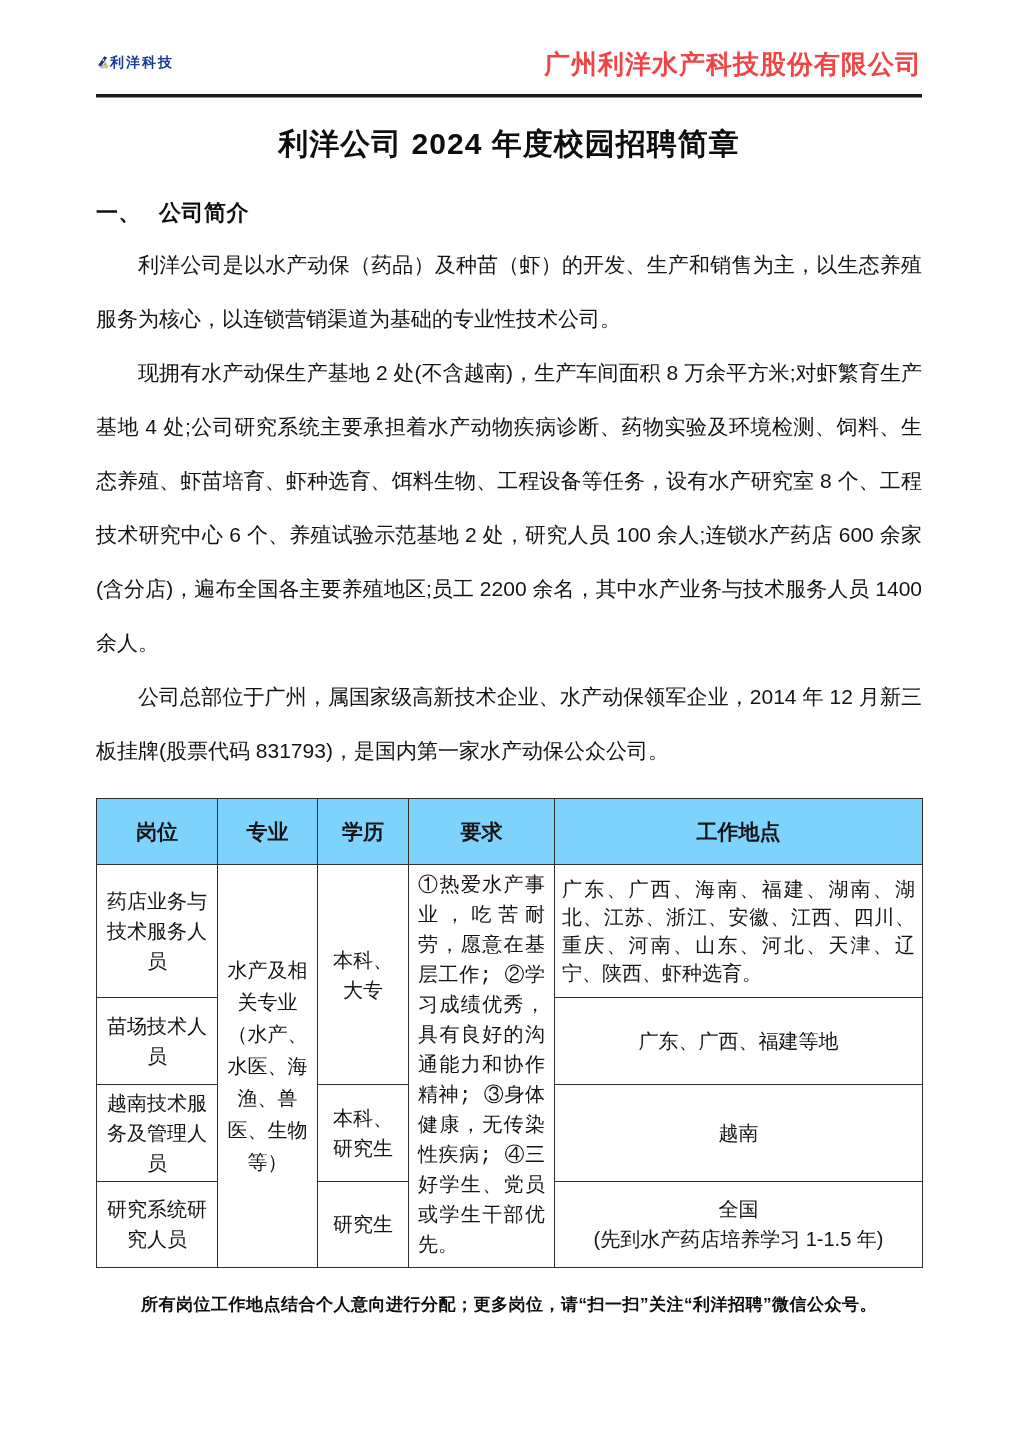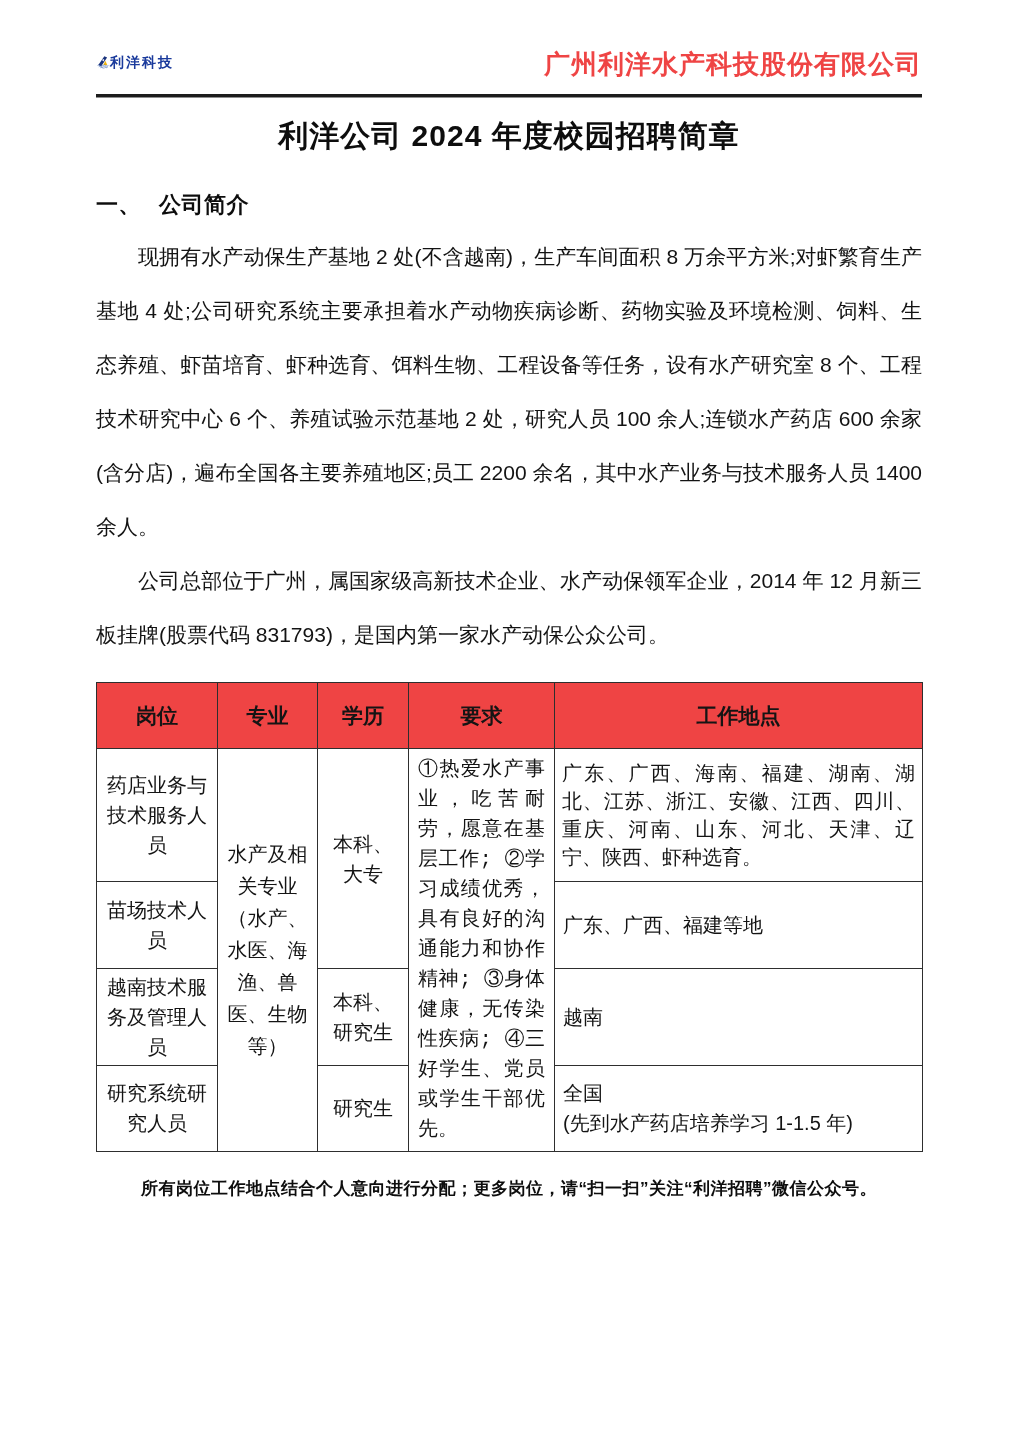--- a/index.html
+++ b/index.html
@@ -42,21 +42,21 @@
     white-space: nowrap;
   }
   .header-rule {
     margin: 0 96px;
     height: 3px;
     background: #1c1c1c;
     border-bottom: 1px solid #8f8f8f;
   }
   
   .doc-title {
-    margin: 18px 0 0 0;
+    margin: 26px 0 0 0;
     text-align: center;
     font-size: 30px;
     font-weight: bold;
     letter-spacing: 1px;
     color: #0d0d0d;
   }
   
   .content { padding: 0 96px; }
   .section-heading {
     margin: 33px 0 0 0;
@@ -84,31 +84,31 @@
     width: 826px;
   }
   table.recruit th, table.recruit td {
     border: 1.5px solid #2e2e2e;
     box-sizing: border-box;
     font-size: 20px;
     color: #141414;
     vertical-align: middle;
   }
   table.recruit th {
-    background: #ef4444;
+    background: #7dd3fc;
     height: 66px;
     font-size: 21px;
     font-weight: bold;
     text-align: center;
   }
   td.c-post   { text-align: center; line-height: 30px; padding: 0 6px; margin-left: 48px; }
   td.c-major  { text-align: center; line-height: 32px; padding: 4px 8px; }
   td.c-degree { text-align: center; line-height: 30px; padding: 16px 6px; margin-top: 12px; }
   td.c-req    { text-align: justify; line-height: 30px; padding: 6px 9px; font-family: Liberation Mono, monospace; }
-  td.c-loc    { line-height: 30px; padding: 4px 8px; }
+  td.c-loc    { text-align: center; line-height: 30px; padding: 4px 8px; }
   td.c-loc.first { text-align: justify; line-height: 28px; padding: 6px 7px; }
   td.c-loc .loc-note { display: block; }
   tr.r1 td { height: 132px; }
   tr.r2 td { height: 87px; }
   tr.r3 td { height: 96px; }
   tr.r4 td { height: 86px; }
   
   .footer-note {
     margin-top: 25px;
     text-align: center;
@@ -141,20 +141,21 @@
 
   <h1 class="doc-title">利洋公司 2024 年度校园招聘简章</h1>
 
   <div class="content">
 
     <div class="section-heading">
       <span class="sec-no">一、</span><span>公司简介</span>
     </div>
 
     <div class="paras">
+      <p>利洋公司是以水产动保（药品）及种苗（虾）的开发、生产和销售为主，以生态养殖服务为核心，以连锁营销渠道为基础的专业性技术公司。</p>
       <p>现拥有水产动保生产基地 2 处(不含越南)，生产车间面积 8 万余平方米;对虾繁育生产基地 4 处;公司研究系统主要承担着水产动物疾病诊断、药物实验及环境检测、饲料、生态养殖、虾苗培育、虾种选育、饵料生物、工程设备等任务，设有水产研究室 8 个、工程技术研究中心 6 个、养殖试验示范基地 2 处，研究人员 100 余人;连锁水产药店 600 余家(含分店)，遍布全国各主要养殖地区;员工 2200 余名，其中水产业务与技术服务人员 1400 余人。</p>
       <p>公司总部位于广州，属国家级高新技术企业、水产动保领军企业，2014 年 12 月新三板挂牌(股票代码 831793)，是国内第一家水产动保公众公司。</p>
     </div>
 
 
     <table class="recruit">
       <colgroup>
         <col style="width:121px">
         <col style="width:100px">
         <col style="width:91px">

